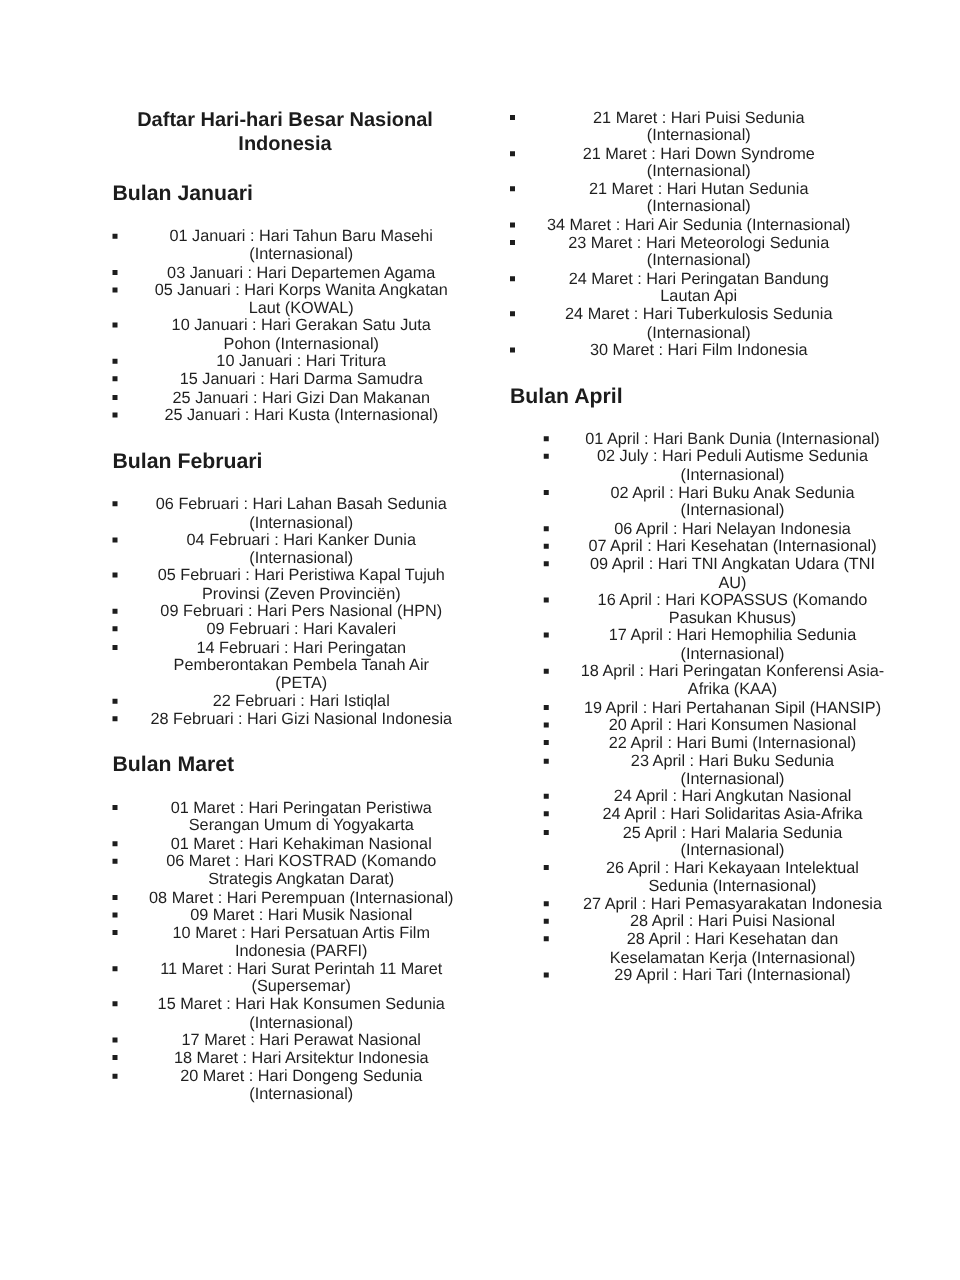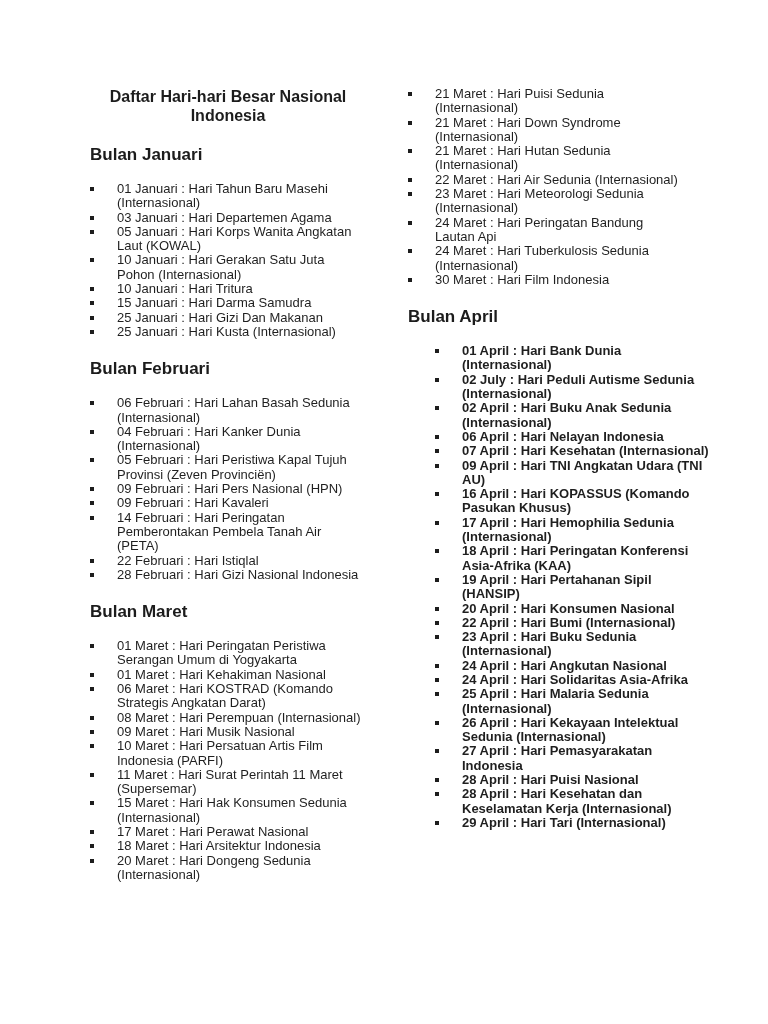--- a/index.html
+++ b/index.html
@@ -41,22 +41,23 @@
   .section-heading {
     font-size: 17px;
     line-height: 22px;
     font-weight: bold;
     color: #1c1c1c;
     margin: 19px 0 16px 0;
   }
   .day-list {
     margin: 0;
     padding: 0;
-  }
-  .day-list.indent-1 { padding-left: 27px; font-weight: bold; }
+    text-align: center;
+  }
+  .day-list.indent-1 { padding-left: 27px; }
   .list-item {
     display: flex;
     align-items: flex-start;
     font-size: 13px;
     line-height: 14.3px;
   }
   .bullet-box {
     flex: 0 0 27px;
     padding-top: 5px;
   }
@@ -268,21 +269,21 @@
           <div class="list-item">
             <span class="bullet-box">
               <span class="bullet-square"></span>
             </span>
             <span class="item-text">21 Maret : Hari Hutan Sedunia (Internasional)</span>
           </div>
           <div class="list-item">
             <span class="bullet-box">
               <span class="bullet-square"></span>
             </span>
-            <span class="item-text">22 Maret : Hari Air Sedunia (Internasional)</span>
+            <span class="item-text">34 Maret : Hari Air Sedunia (Internasional)</span>
           </div>
           <div class="list-item">
             <span class="bullet-box">
               <span class="bullet-square"></span>
             </span>
             <span class="item-text">23 Maret : Hari Meteorologi Sedunia (Internasional)</span>
           </div>
           <div class="list-item">
             <span class="bullet-box">
               <span class="bullet-square"></span>

